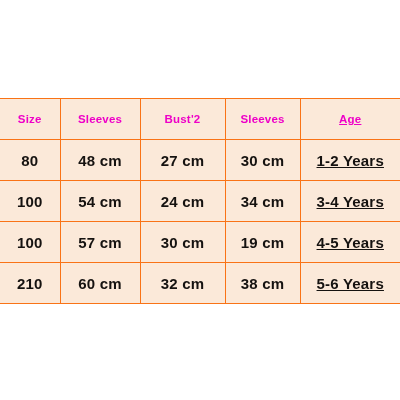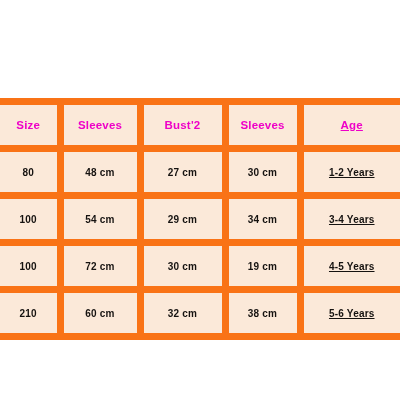--- a/index.html
+++ b/index.html
@@ -23,21 +23,21 @@
   }
 
   table.size-chart {
     width: 400px;
     border-collapse: collapse;
     table-layout: fixed;
     background: #fbe9d9;
   }
 
   table.size-chart td {
-    border: 7px solid #f97316;
+    border: 1px solid #f97316;
     background: #fbe9d9;
     text-align: center;
     vertical-align: middle;
     height: 40px;
     padding: 0;
     font-weight: bold;
     letter-spacing: 0.2px;
   }
 
   
@@ -50,21 +50,21 @@
   col.c-sleeves { width: 75px;  }
   col.c-age     { width: 100px; }
 
   .hdr-cell {
     color: #ee00c8;
     font-size: 11.5px;
   }
 
   .data-cell {
     color: #151210;
-    font-size: 10px;
+    font-size: 15px;
   }
 </style>
 </head>
 <body>
 
 <div id="size-chart-wrap">
   <table class="size-chart">
     <colgroup>
       <col class="c-size">
       <col class="c-length">
@@ -86,28 +86,28 @@
         <td class="data-cell">48 cm</td>
         <td class="data-cell">27 cm</td>
         <td class="data-cell">30 cm</td>
         <td class="data-cell">1-2 Years</td>
       </tr>
 
 
       <tr>
         <td class="data-cell">100</td>
         <td class="data-cell">54 cm</td>
-        <td class="data-cell">29 cm</td>
+        <td class="data-cell">24 cm</td>
         <td class="data-cell">34 cm</td>
         <td class="data-cell">3-4 Years</td>
       </tr>
 
       <tr>
         <td class="data-cell">100</td>
-        <td class="data-cell">72 cm</td>
+        <td class="data-cell">57 cm</td>
         <td class="data-cell">30 cm</td>
         <td class="data-cell">19 cm</td>
         <td class="data-cell">4-5 Years</td>
       </tr>
 
       <tr>
         <td class="data-cell">210</td>
         <td class="data-cell">60 cm</td>
         <td class="data-cell">32 cm</td>
         <td class="data-cell">38 cm</td>

